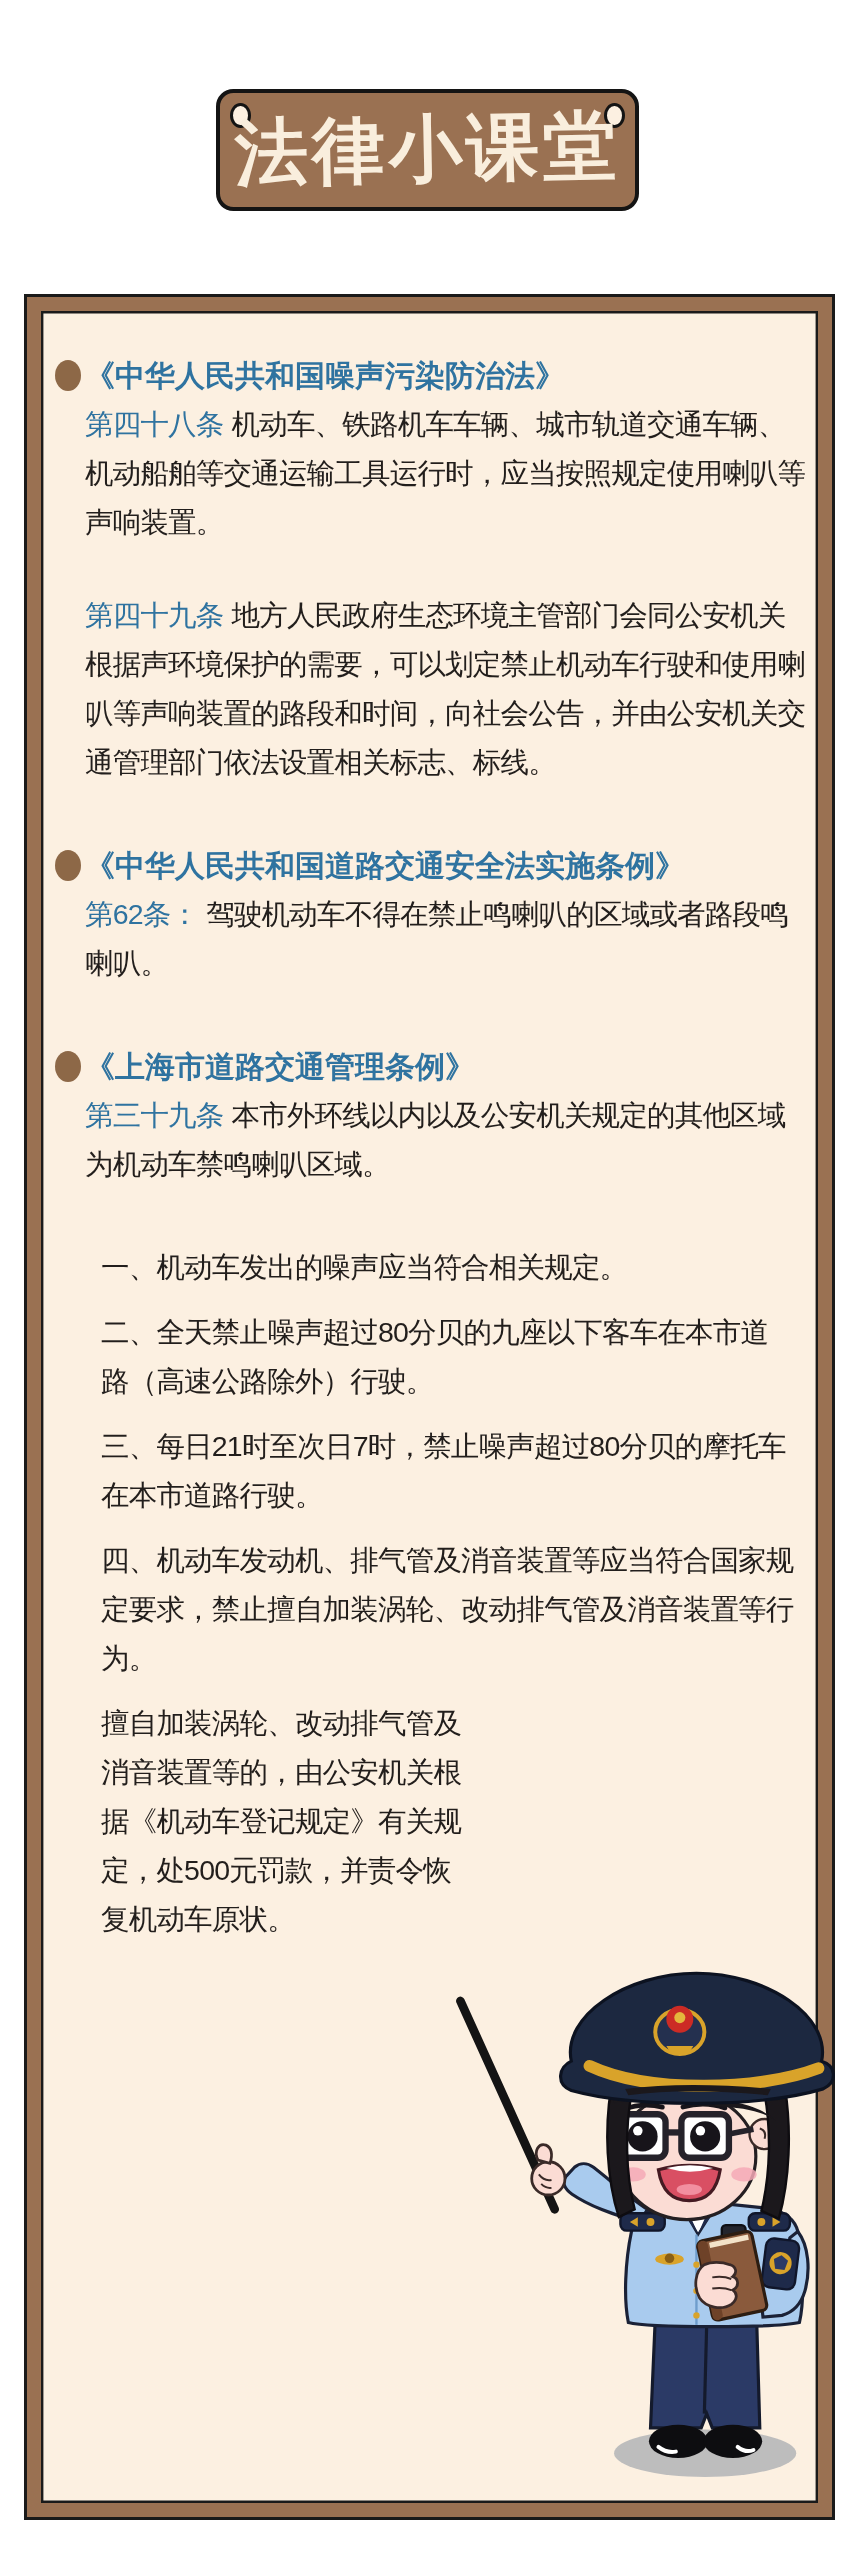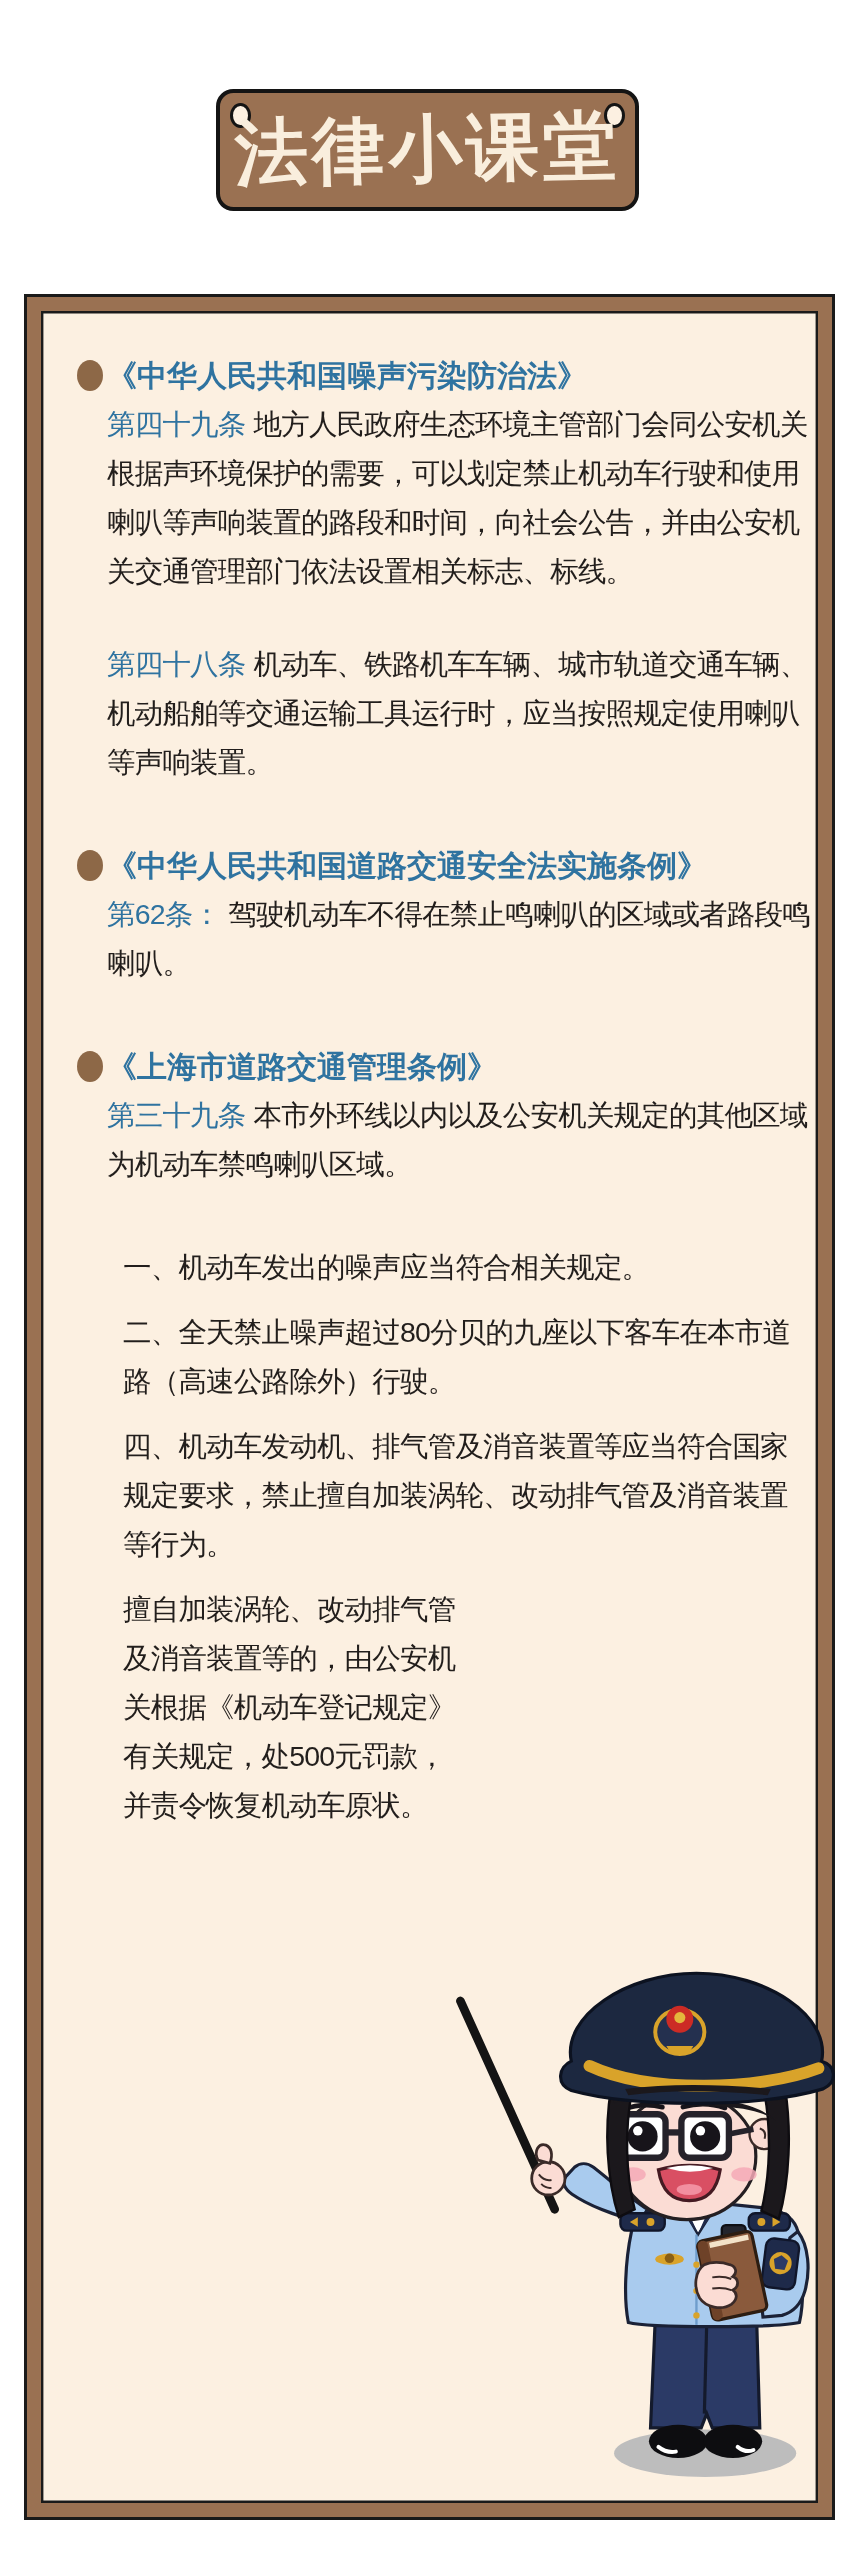--- a/index.html
+++ b/index.html
@@ -35,21 +35,21 @@
   
   .frame{
     position:absolute;left:27px;top:297px;width:805px;height:2220px;
     background:var(--cream,#fcf0e1);
     border:14.3px solid var(--brown,#9a7152);
     outline:3.2px solid var(--outline,#1a1a1a);
     box-shadow:inset 0 0 0 2.4px var(--outline,#1a1a1a);
   }
   .content{
     position:absolute;left:0;top:0;right:0;bottom:0;
-    padding:40px 8px 16px 66px;
+    padding:40px 8px 16px 44px;
     font-size:28.5px;line-height:49px;letter-spacing:-0.8px;
   }
   .law-section{margin-top:54px;}
   .law-section:first-child{margin-top:0;}
   .heading{
     position:relative;margin:0;font-size:30px;line-height:49px;
     font-weight:700;color:var(--blue,#2f73a0);letter-spacing:0;
   }
   .bullet{
     position:absolute;left:-30px;top:8.7px;width:26px;height:31px;
@@ -77,24 +77,24 @@
 
 <div class="frame">
   <div class="content">
 
     <section class="law-section">
       <h2 class="heading">
         <span class="bullet"></span>
         <span>《中华人民共和国噪声污染防治法》</span>
       </h2>
       <p class="para">
+        <span class="label">第四十八条</span><span>机动车、铁路机车车辆、城市轨道交通车辆、机动船舶等交通运输工具运行时，应当按照规定使用喇叭等声响装置。</span>
+      </p>
+      <p class="para">
         <span class="label">第四十九条</span><span>地方人民政府生态环境主管部门会同公安机关根据声环境保护的需要，可以划定禁止机动车行驶和使用喇叭等声响装置的路段和时间，向社会公告，并由公安机关交通管理部门依法设置相关标志、标线。</span>
-      </p>
-      <p class="para">
-        <span class="label">第四十八条</span><span>机动车、铁路机车车辆、城市轨道交通车辆、机动船舶等交通运输工具运行时，应当按照规定使用喇叭等声响装置。</span>
       </p>
     </section>
 
     <section class="law-section">
       <h2 class="heading">
         <span class="bullet"></span>
         <span>《中华人民共和国道路交通安全法实施条例》</span>
       </h2>
       <p class="para">
         <span class="label">第62条：</span><span>驾驶机动车不得在禁止鸣喇叭的区域或者路段鸣喇叭。</span>
@@ -107,20 +107,21 @@
         <span>《上海市道路交通管理条例》</span>
       </h2>
       <p class="para">
         <span class="label">第三十九条</span><span>本市外环线以内以及公安机关规定的其他区域为机动车禁鸣喇叭区域。</span>
       </p>
     </section>
 
     <section class="law-section">
       <p class="item">一、机动车发出的噪声应当符合相关规定。</p>
       <p class="item">二、全天禁止噪声超过80分贝的九座以下客车在本市道路（高速公路除外）行驶。</p>
+      <p class="item">三、每日21时至次日7时，禁止噪声超过80分贝的摩托车在本市道路行驶。</p>
       <p class="item">四、机动车发动机、排气管及消音装置等应当符合国家规定要求，禁止擅自加装涡轮、改动排气管及消音装置等行为。</p>
       <div class="wrap-zone">
         <span class="float-a"></span>
         <span class="float-b"></span>
         <p class="item">擅自加装涡轮、改动排气管及消音装置等的，由公安机关根据《机动车登记规定》有关规定，处500元罚款，并责令恢复机动车原状。</p>
       </div>
     </section>
 
   </div>
 </div>

